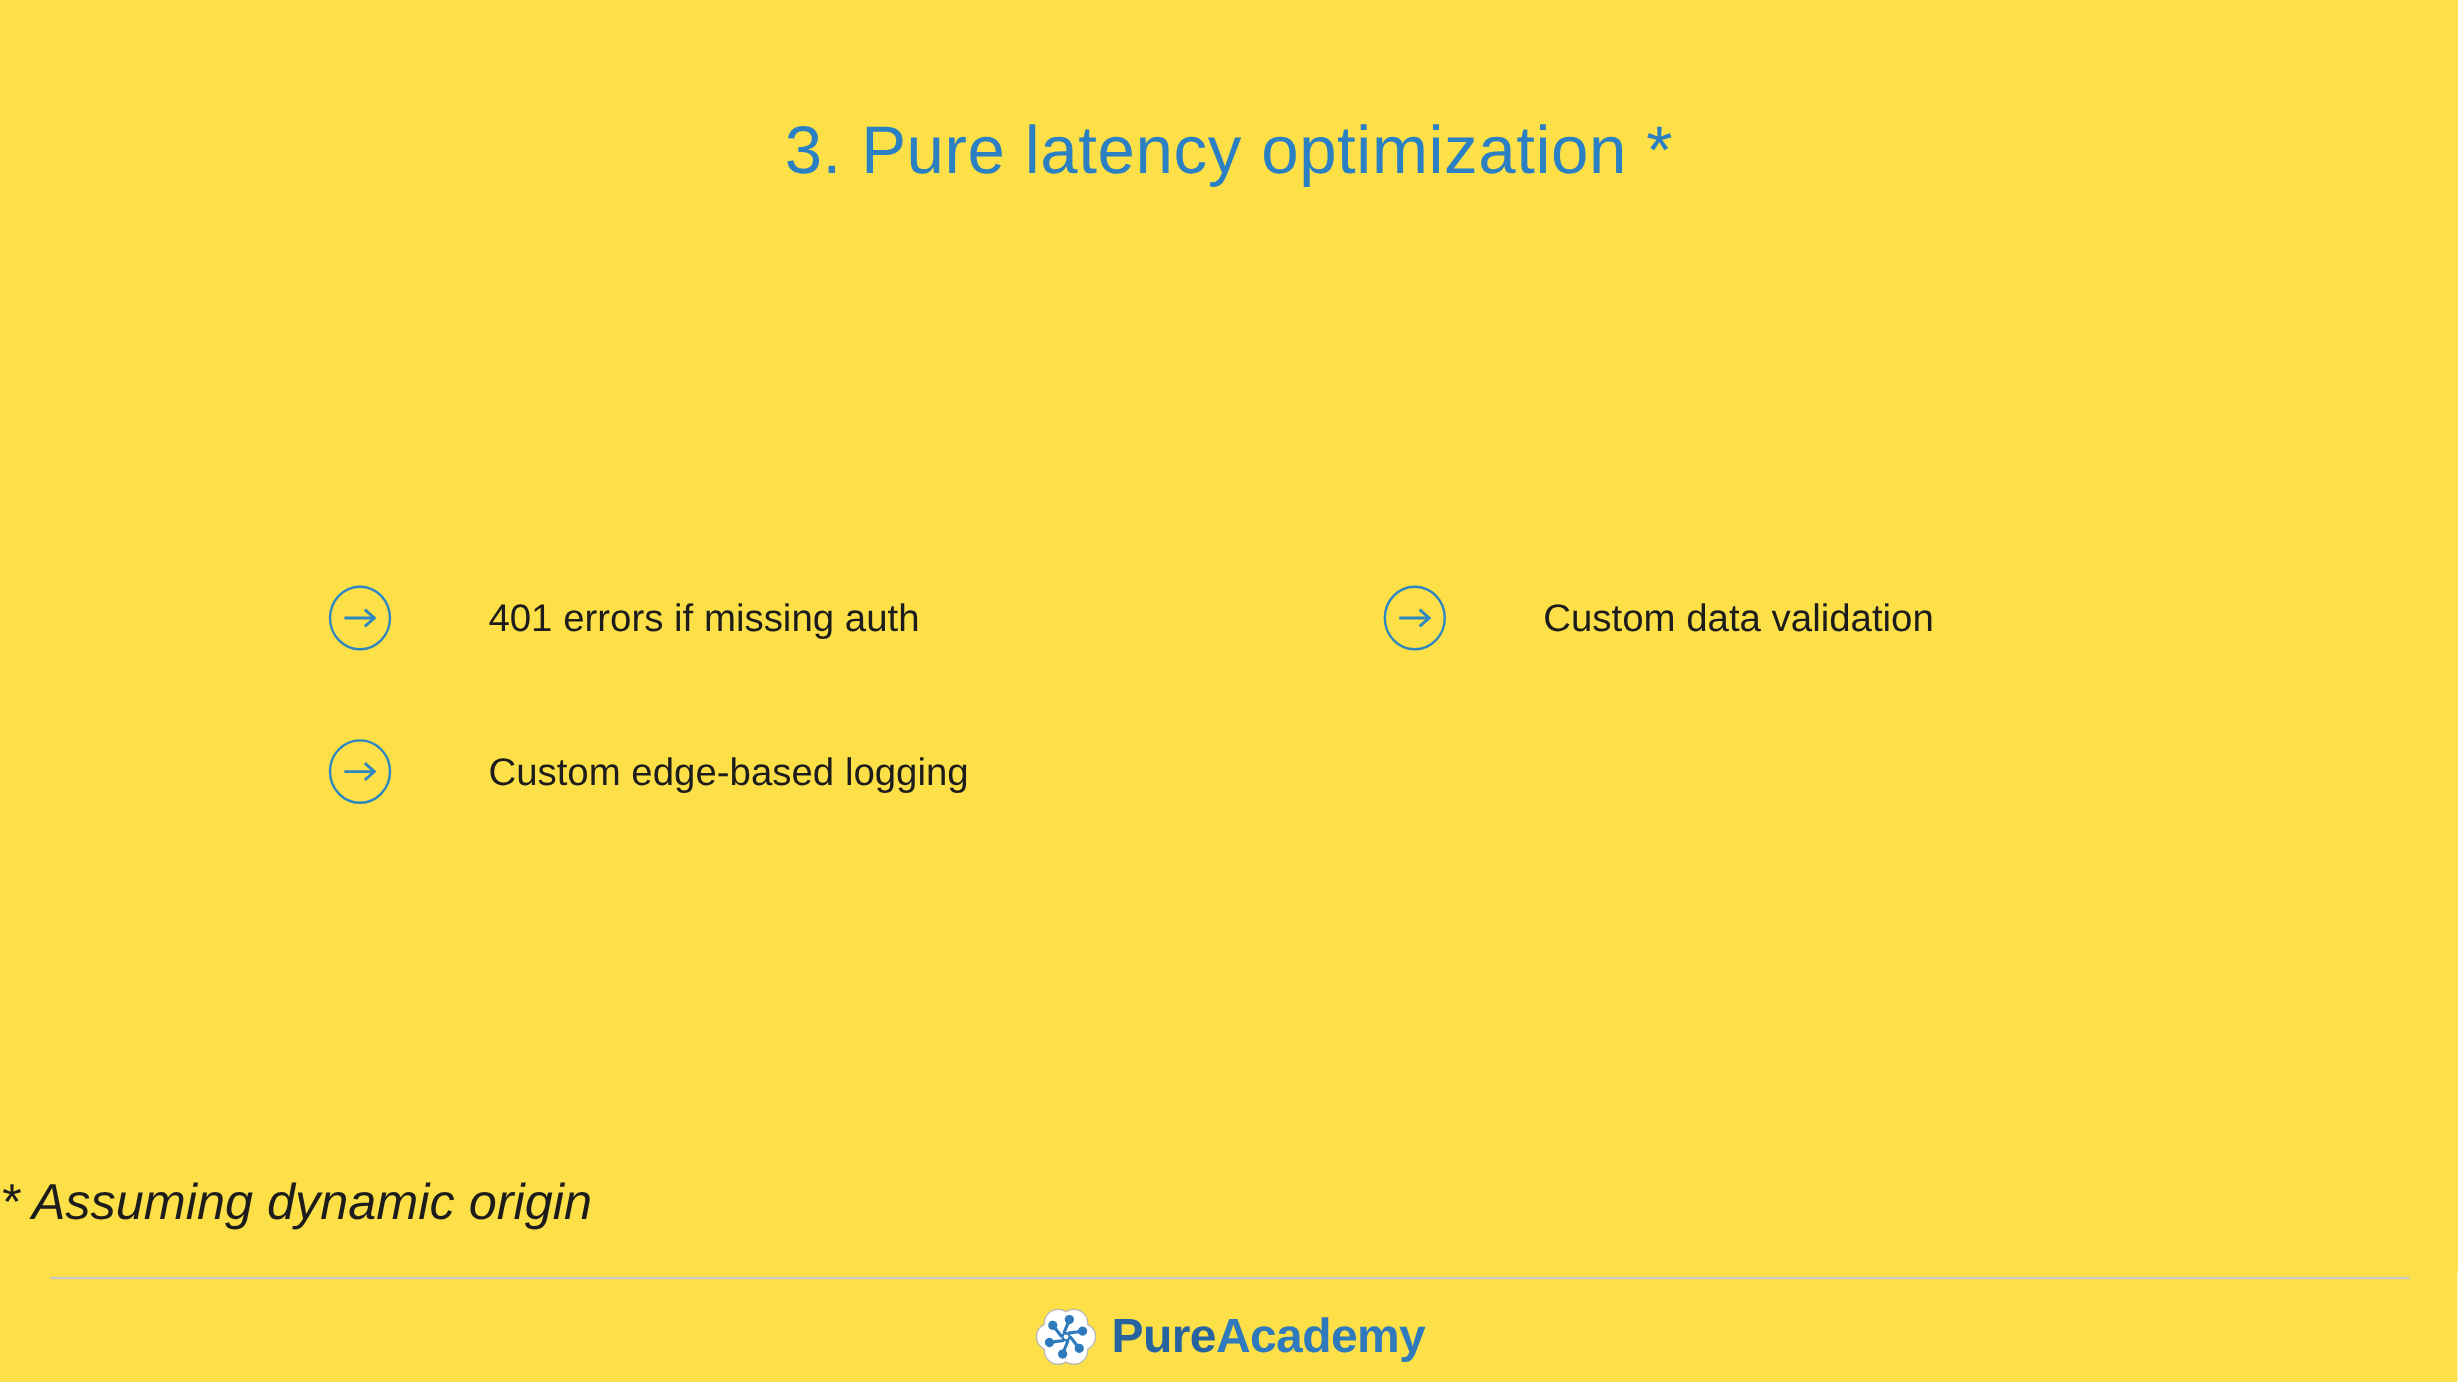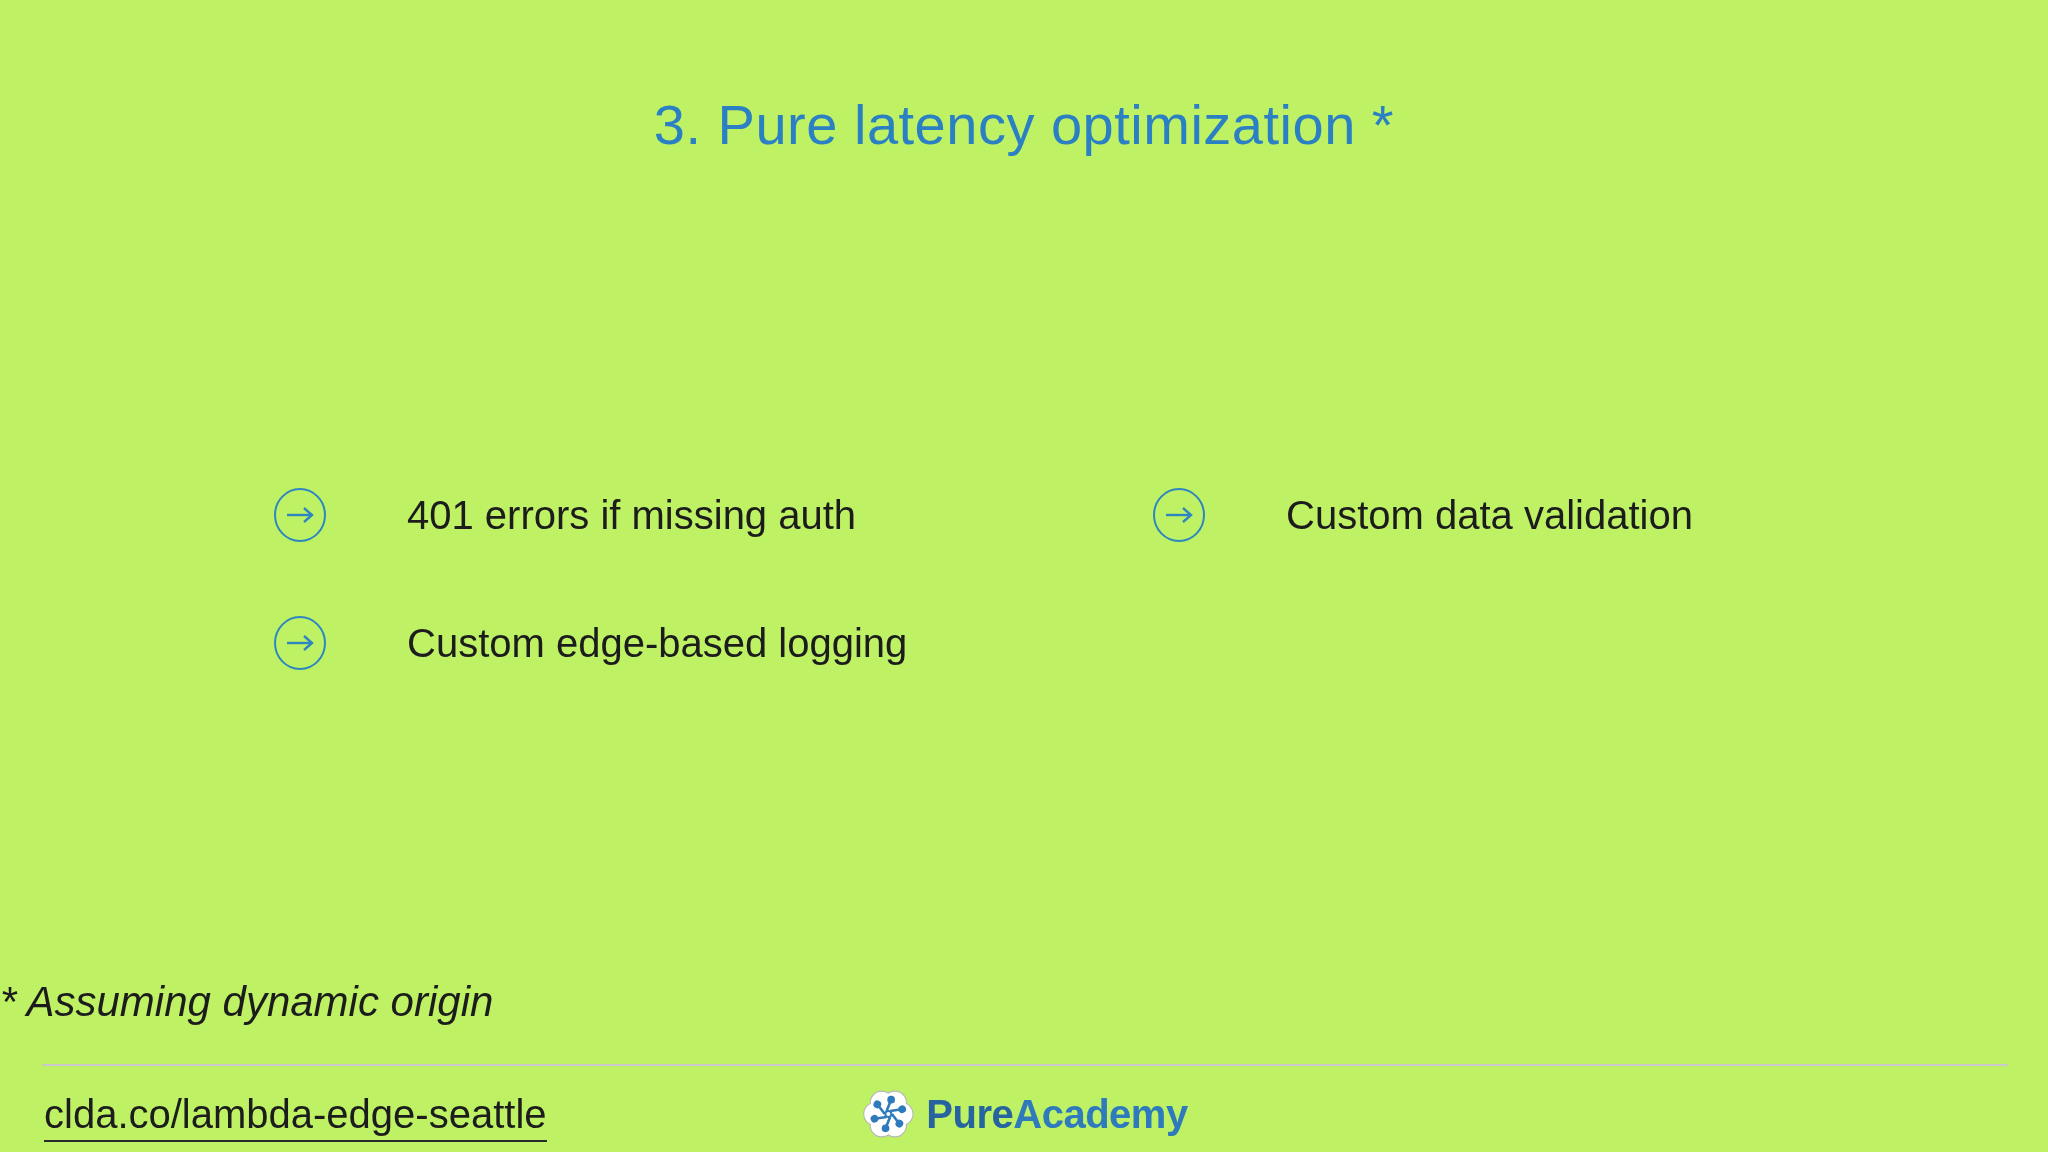--- a/index.html
+++ b/index.html
@@ -5,21 +5,21 @@
   html, body {
     margin: 0;
     padding: 0;
     background: #ffffff;
     font-family: "Liberation Sans", sans-serif;
   }
   .slide {
     position: relative;
     width: 2048px;
     height: 1152px;
-    background: #bef264;
+    background: #fde047;
     overflow: hidden;
   }
 
   
   .title {
     position: absolute;
     top: 94px;
     left: 0;
     width: 100%;
     text-align: center;
@@ -44,21 +44,21 @@
     align-items: center;
     gap: 80px;
     height: 56px;
   }
   .bullet-icon {
     flex: 0 0 auto;
     width: 54px;
     height: 56px;
   }
   .bullet-label {
-    font-size: 40px;
+    font-size: 32px;
     color: var(--text, #1c1c1c);
     white-space: nowrap;
   }
 
   
   .footnote {
     position: absolute;
     top: 978px;
     left: 0;
     width: 100%;
@@ -145,21 +145,20 @@
       <span class="bullet-label">Custom edge-based logging</span>
     </div>
 
 
   </div>
 
   <div class="footnote">* Assuming dynamic origin</div>
 
   <div class="divider"></div>
 
-  <a class="footer-link">clda.co/lambda-edge-seattle</a>
 
   <div class="brand">
     <svg class="brand-icon" viewBox="0 0 64 64">
 
       <g fill="#ffffff" stroke="#b8b8b8" stroke-width="2.5">
         <circle cx="47" cy="32" r="12.5"></circle>
         <circle cx="39.5" cy="45" r="12.5"></circle>
         <circle cx="24.5" cy="45" r="12.5"></circle>
         <circle cx="17" cy="32" r="12.5"></circle>
         <circle cx="24.5" cy="19" r="12.5"></circle>

